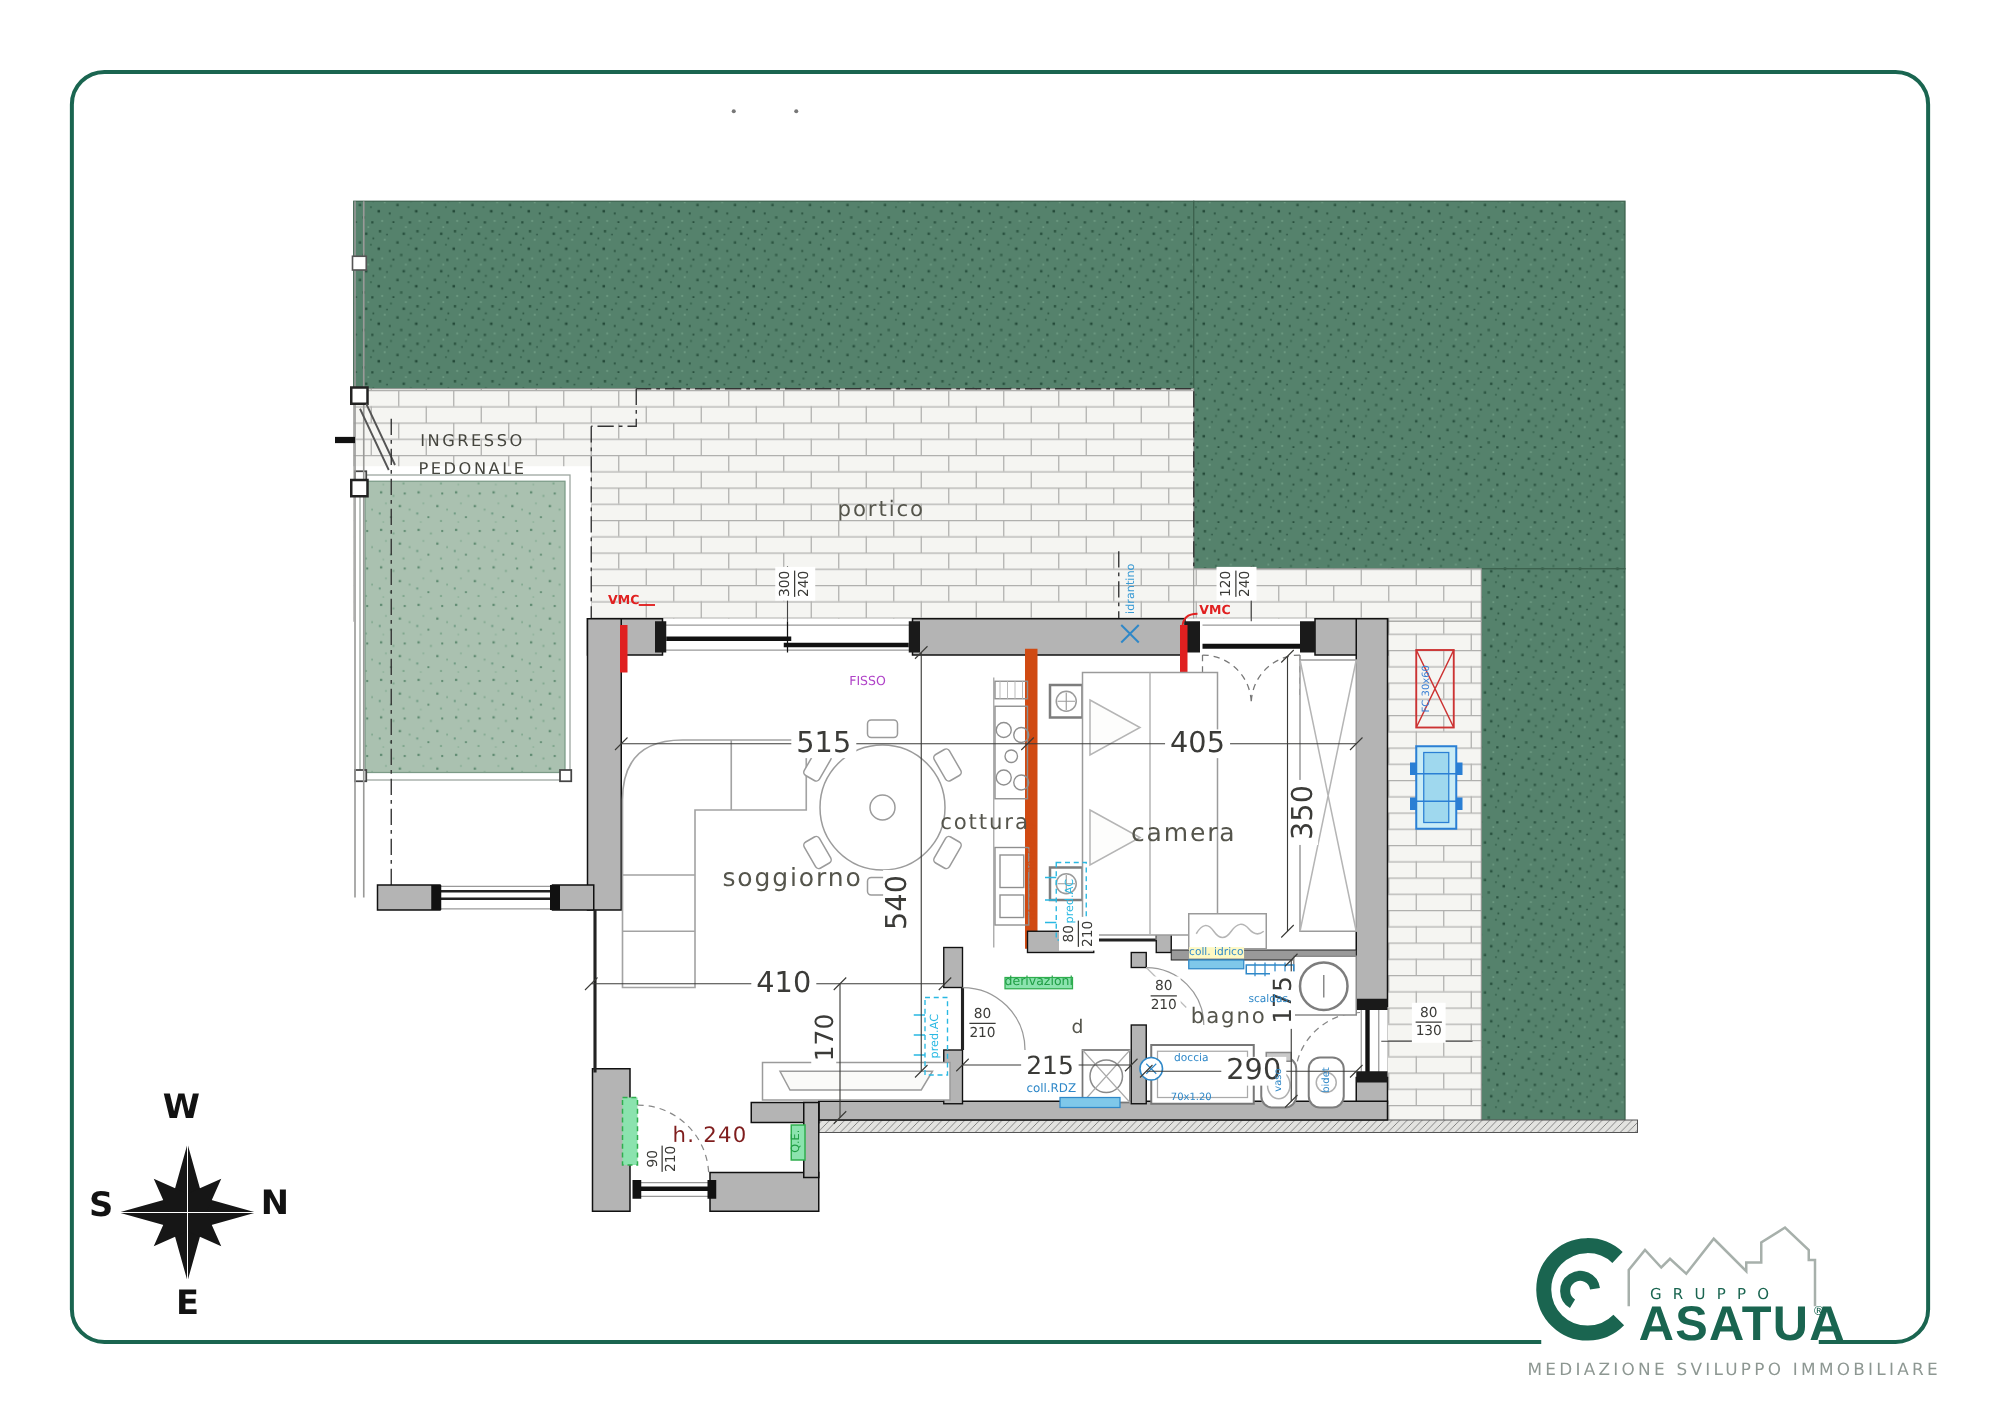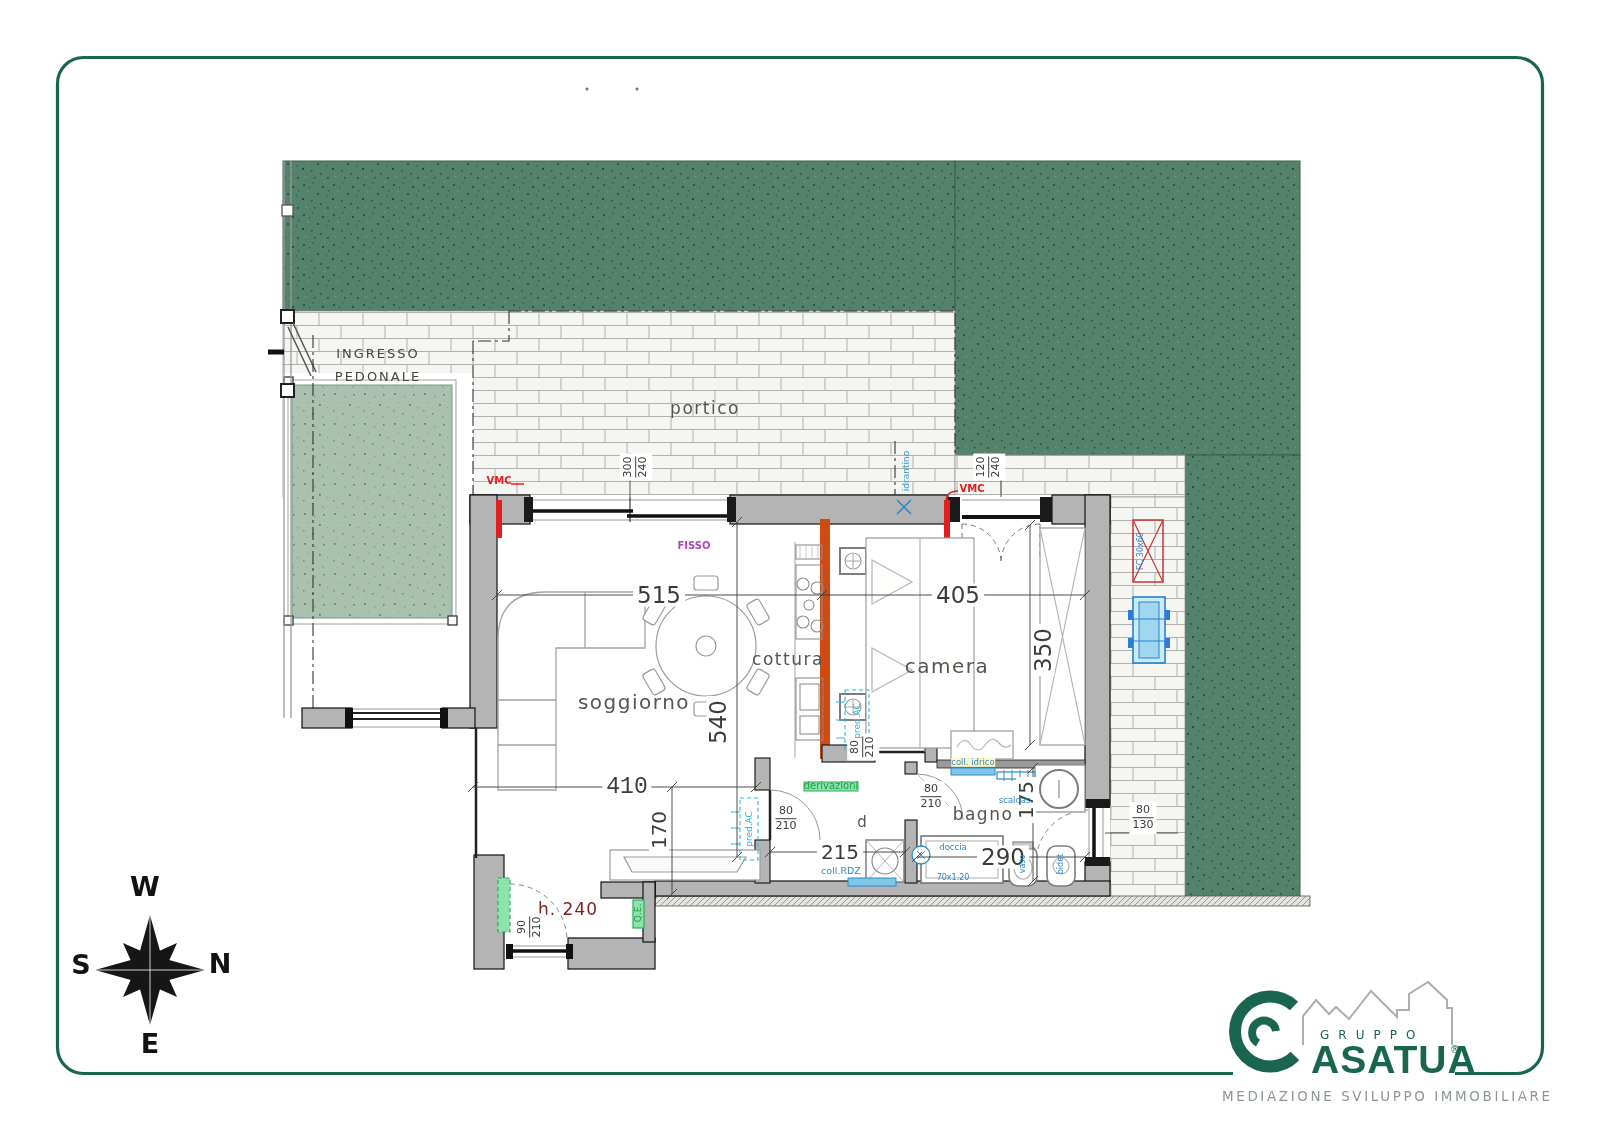--- a/index.html
+++ b/index.html
@@ -358,21 +358,21 @@
 
 <div class="lbl room" style="left:634px;top:702px;">soggiorno</div>
 <div class="lbl room-sm" style="left:788px;top:659px;">cottura</div>
 <div class="lbl room" style="left:947px;top:666px;">camera</div>
 <div class="lbl room-sm" style="left:983px;top:814px;">bagno</div>
 <div class="lbl" style="left:862px;top:822px;font-size:15px;color:#55554c;">d</div>
 <div class="lbl" style="left:568px;top:909px;font-size:17px;letter-spacing:1px;color:#7f1d1d;">h. 240</div>
 
 <div class="lbl dim" style="left:659px;top:595px;">515</div>
 <div class="lbl dim" style="left:958px;top:595px;">405</div>
-<div class="lbl dim" style="left:627px;top:787px;font-family:Liberation Mono, monospace;">410</div>
+<div class="lbl dim" style="left:627px;top:787px;">410</div>
 <div class="lbl dim" style="left:840px;top:852px;font-size:20px;">215</div>
 <div class="lbl dim" style="left:1003px;top:857px;">290</div>
 <div class="lbl dim rot" style="left:718px;top:722px;">540</div>
 <div class="lbl dim rot" style="left:659px;top:830px;font-size:20px;">170</div>
 <div class="lbl dim rot" style="left:1043px;top:650px;">350</div>
 <div class="lbl dim rot" style="left:1026px;top:800px;font-size:20px;">175</div>
 
 <div class="frac rfrac" style="left:636px;top:467px;">
   <span>300</span>
   <span class="bar"></span>
@@ -404,21 +404,21 @@
   <span>210</span>
 </div>
 <div class="frac" style="left:1143px;top:818px;">
   <span>80</span>
   <span class="bar"></span>
   <span>130</span>
 </div>
 
 <div class="lbl ann" style="left:499px;top:481px;font-weight:bold;color:#e02020;">VMC</div>
 <div class="lbl ann" style="left:972px;top:489px;font-weight:bold;color:#e02020;">VMC</div>
-<div class="lbl ann" style="left:688px;top:546px;font-weight:bold;color:#b043c8;padding-left:12px;">FISSO</div>
+<div class="lbl ann" style="left:688px;top:546px;font-weight:normal;color:#b043c8;padding-left:12px;">FISSO</div>
 <div class="lbl ann rot" style="left:906px;top:471px;font-size:9px;color:#3a9ad4;">idrantino</div>
 <div class="lbl ann" style="left:831px;top:786px;color:#1f9e44;">derivazioni</div>
 <div class="lbl ann" style="left:973px;top:762px;font-size:8.5px;color:#2f88c8;background:#fef9c3;">coll. idrico</div>
 <div class="lbl ann" style="left:1016px;top:784px;font-size:8.5px;color:#2f88c8;margin-top:16px;">scaldas.</div>
 <div class="lbl ann" style="left:953px;top:847px;font-size:8.5px;color:#2f88c8;">doccia</div>
 <div class="lbl ann" style="left:953px;top:857px;font-size:8px;color:#2f88c8;margin-top:21px;">70x1.20</div>
 <div class="lbl ann" style="left:841px;top:871px;font-size:9.5px;color:#2f88c8;background:#fff;">coll.RDZ</div>
 <div class="lbl ann rot" style="left:638px;top:913px;font-size:9px;color:#1f9e44;">Q.E.</div>
 <div class="lbl ann rot" style="left:749px;top:829px;font-size:9px;color:#29b8e2;">pred.AC</div>
 <div class="lbl ann rot" style="left:857px;top:721px;font-size:9px;color:#29b8e2;">pred.AC</div>

